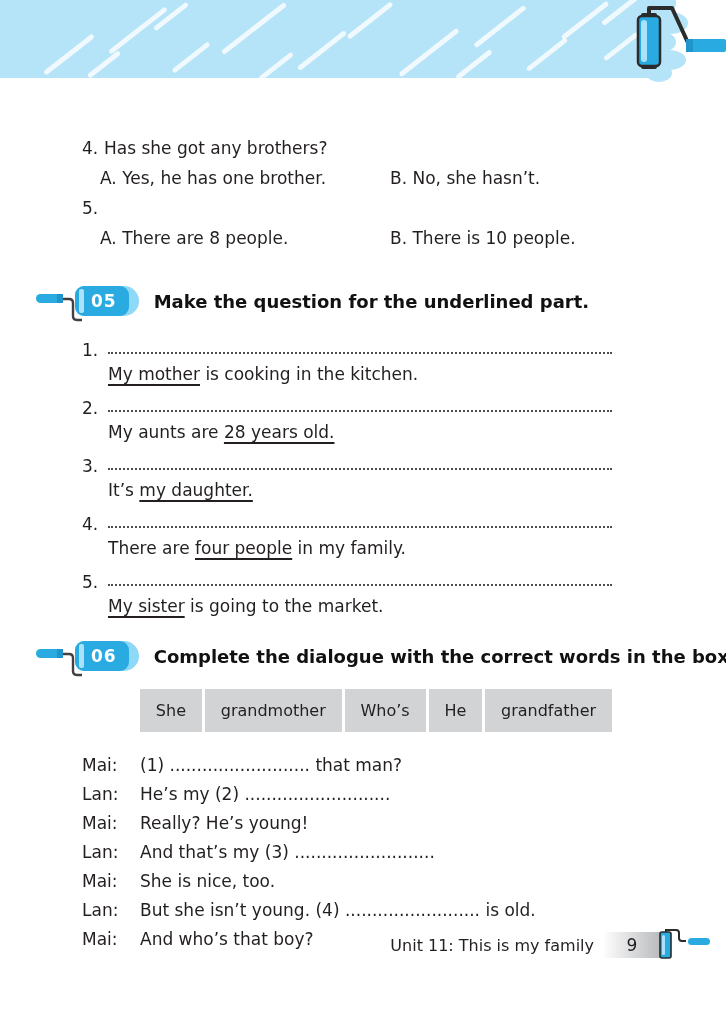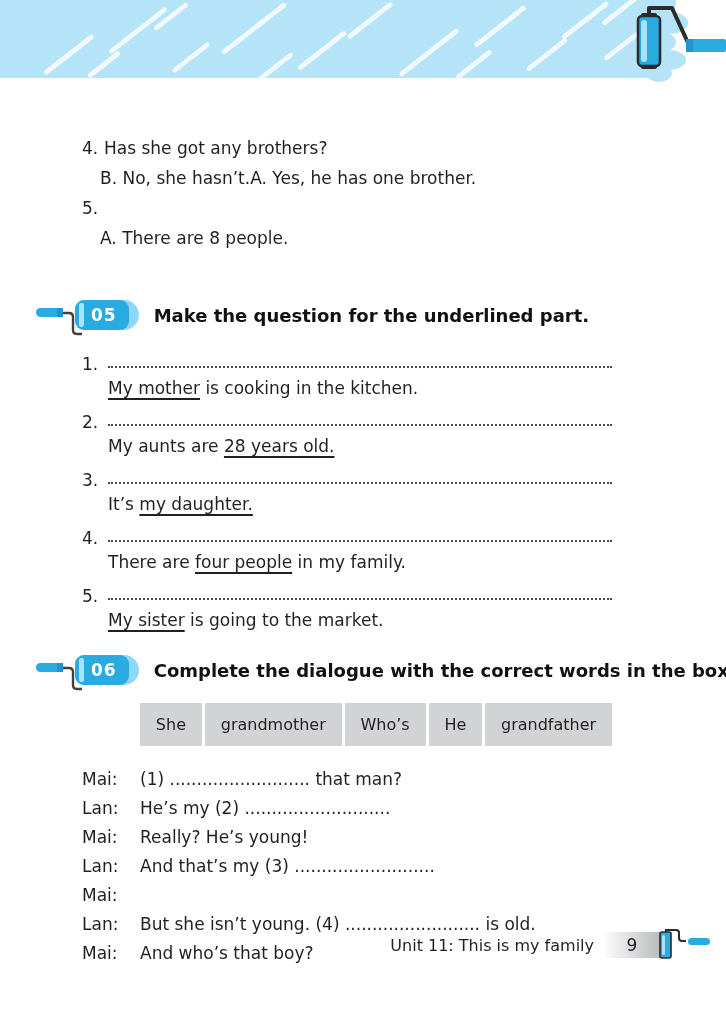--- a/index.html
+++ b/index.html
@@ -22,21 +22,21 @@
   
   .main{position:absolute;left:82px;top:133px;width:530px;}
 
   
   .q-row{display:flex;font-size:17px;line-height:30px;}
   .q-num{width:22px;flex:0 0 aupx;}
   .opt-row{display:flex;padding-left:18px;font-size:17px;line-height:30px;}
   .opt-a{width:290px;flex:0 0 290px;}
 
   
-  .sec-head{display:flex;align-items:center;height:34px;margin-top:45px;margin-left:-46px;}
+  .sec-head{display:flex;align-items:center;height:34px;margin-top:31px;margin-left:-46px;}
   .mini-roller{width:46px;height:40px;margin-right:-7px;margin-top:12px;flex:0 0 46px;}
   .badge-outer{background:var(--badge-light);border-radius:10px 16px 16px 10px;
                padding-right:10px;height:30px;display:flex;align-items:center;}
   .badge-inner{position:relative;background:var(--accent);border-radius:9px;height:30px;
                display:flex;align-items:center;padding:0 12px 0 16px;}
   .badge-stripe{position:absolute;left:4px;top:3px;bottom:3px;width:5px;
                 background:var(--hl);border-radius:2px;}
   .badge-num{color:#fff;font-weight:bold;font-size:17px;letter-spacing:1px;}
   .sec-title{font-size:18px;font-weight:bold;margin-left:15px;white-space:nowrap;color:#111;}
 
@@ -107,28 +107,29 @@
   </svg>
 
   <div class="main">
 
     <div id="quiz">
         <div class="q-row">
           <span class="q-num">4.</span>
           <span>Has she got any brothers?</span>
         </div>
         <div class="opt-row">
+          <span class="opt opt-a">A. Yes, he has one brother.</span>
           <span class="opt">B. No, she hasn’t.</span>
-          <span class="opt opt-a">A. Yes, he has one brother.</span>
         </div>
         <div class="q-row">
           <span class="q-num">5.</span>
         </div>
         <div class="opt-row">
           <span class="opt opt-a">A. There are 8 people.</span>
+          <span class="opt">B. There is 10 people.</span>
         </div>
       </div>
 
     <div class="sec-head">
       <svg class="mini-roller" viewBox="0 0 46 40">
         <path d="M26,12 h7 q4,0 4,4 v13 q0,4 4,4 h5" style="fill:none;stroke:var(--handle,#414042);stroke-width:2.4"></path>
         <rect x="0" y="7" width="27" height="9" rx="4.5" style="fill:var(--accent,#29ABE2)"></rect>
         <rect x="21" y="7" width="6" height="9" style="fill:#1f95cc"></rect>
       </svg>
       <div class="badge-outer">
@@ -210,20 +211,21 @@
         <div class="dlg-row">
           <span class="dlg-speaker">Mai:</span>
           <span class="dlg-text">Really? He’s young!</span>
         </div>
         <div class="dlg-row">
           <span class="dlg-speaker">Lan:</span>
           <span class="dlg-text">And that’s my (3) ..........................</span>
         </div>
         <div class="dlg-row">
           <span class="dlg-speaker">Mai:</span>
+          <span class="dlg-text">She is nice, too.</span>
         </div>
         <div class="dlg-row">
           <span class="dlg-speaker">Lan:</span>
           <span class="dlg-text">But she isn’t young. (4) ......................... is old.</span>
         </div>
         <div class="dlg-row">
           <span class="dlg-speaker">Mai:</span>
           <span class="dlg-text">And who’s that boy?</span>
         </div>
       </div>

